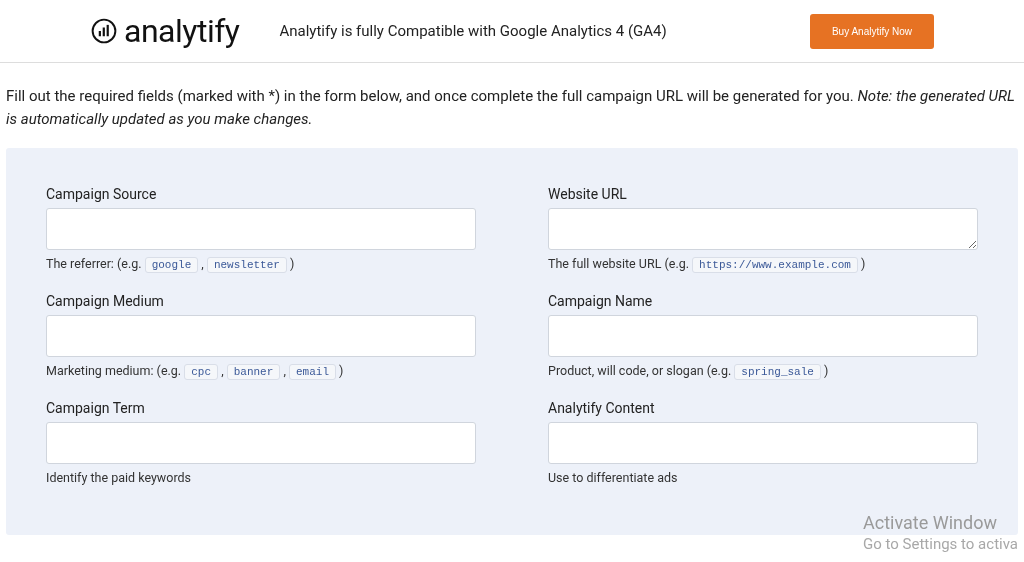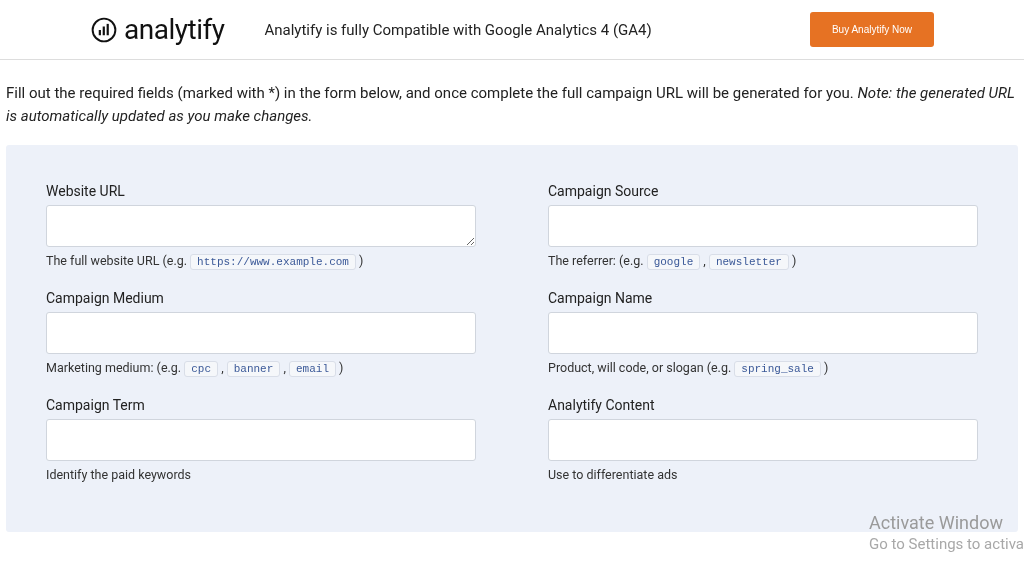--- a/index.html
+++ b/index.html
@@ -20,21 +20,21 @@
       display: flex;
       align-items: center;
       gap: 6px;
       color: #1a1a1a;
     }
     .logo-icon {
       width: 28px;
       height: 28px;
     }
     .logo-text {
-      font-size: 28px;
+      font-size: 32px;
       font-weight: 400;
       letter-spacing: -0.5px;
       color: #111;
     }
     .header-message {
       flex: 1;
       text-align: left;
       font-size: 15px;
       color: #222;
     }
@@ -109,21 +109,21 @@
     }
     .watermark {
       position: fixed;
       right: 0;
       bottom: 8px;
       color: #b0b0b0;
       text-align: left;
       font-size: 15px;
       line-height: 1.3;
       pointer-events: none;
-      padding-right: 0;
+      padding-right: 6px;
     }
     .watermark .wm-title {
       font-size: 18px;
       color: #9a9a9a;
     }
     .watermark .wm-sub {
       font-size: 15px;
       color: #a8a8a8;
     }
   </style>
@@ -147,32 +147,32 @@
 </div>
 
 <div class="intro">
   <span>Fill out the required fields (marked with *) in the form below, and once complete the full campaign URL will be generated for you. </span><span class="note">Note: the generated URL is automatically updated as you make changes.</span>
 </div>
 
 <div class="form-panel">
   <div class="form-grid">
 
     <div class="field">
+      <label class="field-label">Campaign Source</label>
+      <input type="text" class="text-input" style="">
+      <div class="helper">
+        <span>The referrer: (e.g. </span><span class="code-chip">google</span> , <span class="code-chip">newsletter</span><span> )</span>
+      </div>
+    </div>
+
+    <div class="field">
       <label class="field-label">Website URL</label>
       <textarea class="textarea-input" style=""></textarea>
       <div class="helper">
         <span>The full website URL (e.g. </span><span class="code-chip">https://www.example.com</span><span> )</span>
-      </div>
-    </div>
-
-    <div class="field">
-      <label class="field-label">Campaign Source</label>
-      <input type="text" class="text-input" style="">
-      <div class="helper">
-        <span>The referrer: (e.g. </span><span class="code-chip">google</span> , <span class="code-chip">newsletter</span><span> )</span>
       </div>
     </div>
 
     <div class="field">
       <label class="field-label">Campaign Medium</label>
       <input type="text" class="text-input" style="">
       <div class="helper">
         <span>Marketing medium: (e.g. </span><span class="code-chip">cpc</span> , <span class="code-chip">banner</span> , <span class="code-chip">email</span><span> )</span>
       </div>
     </div>

